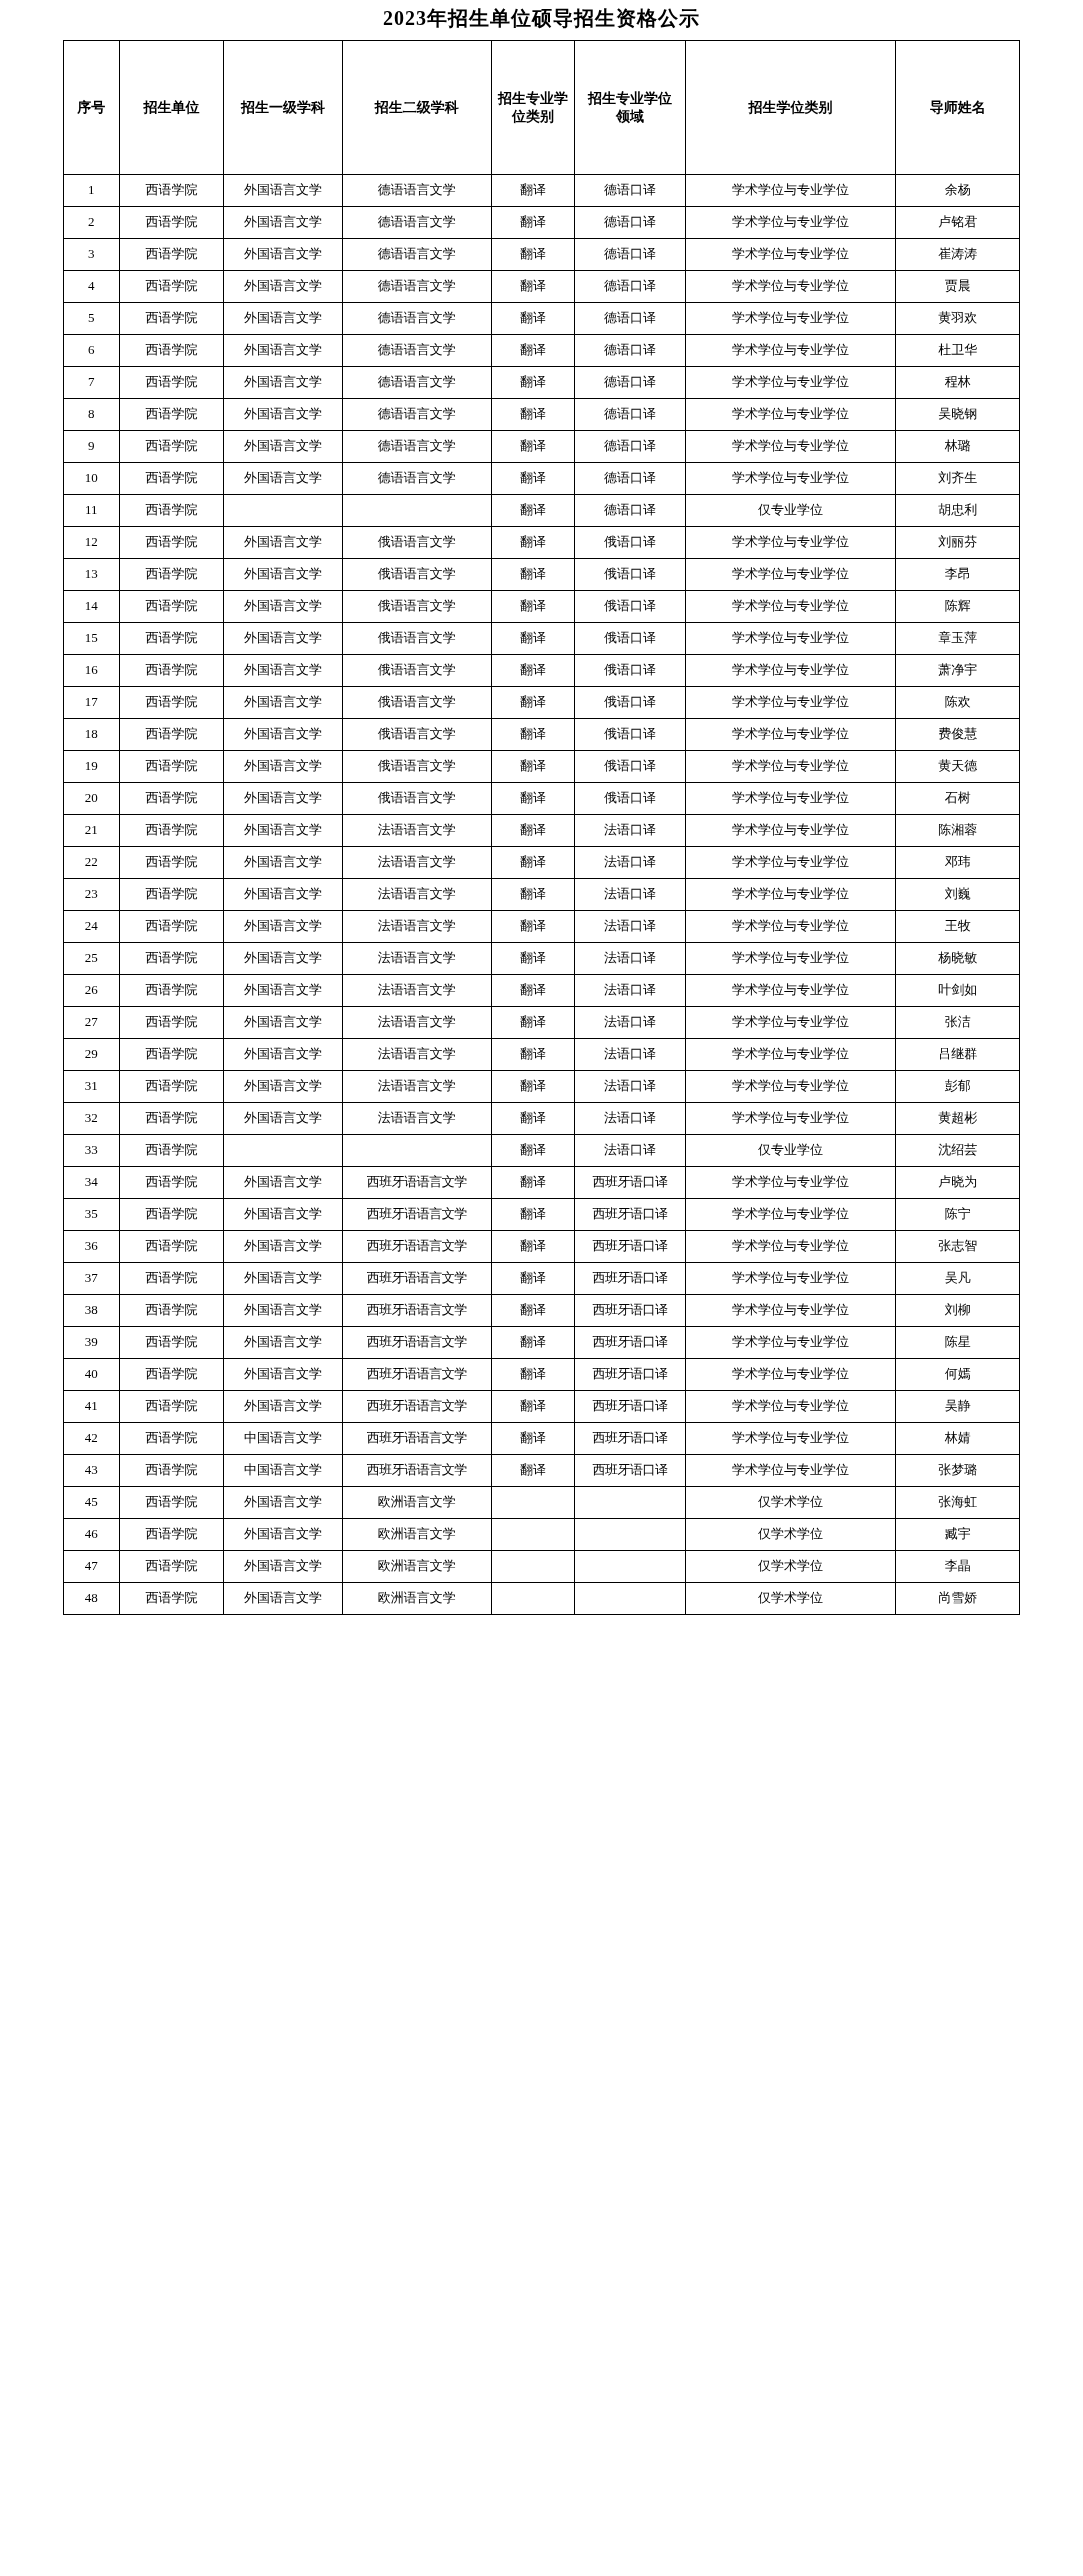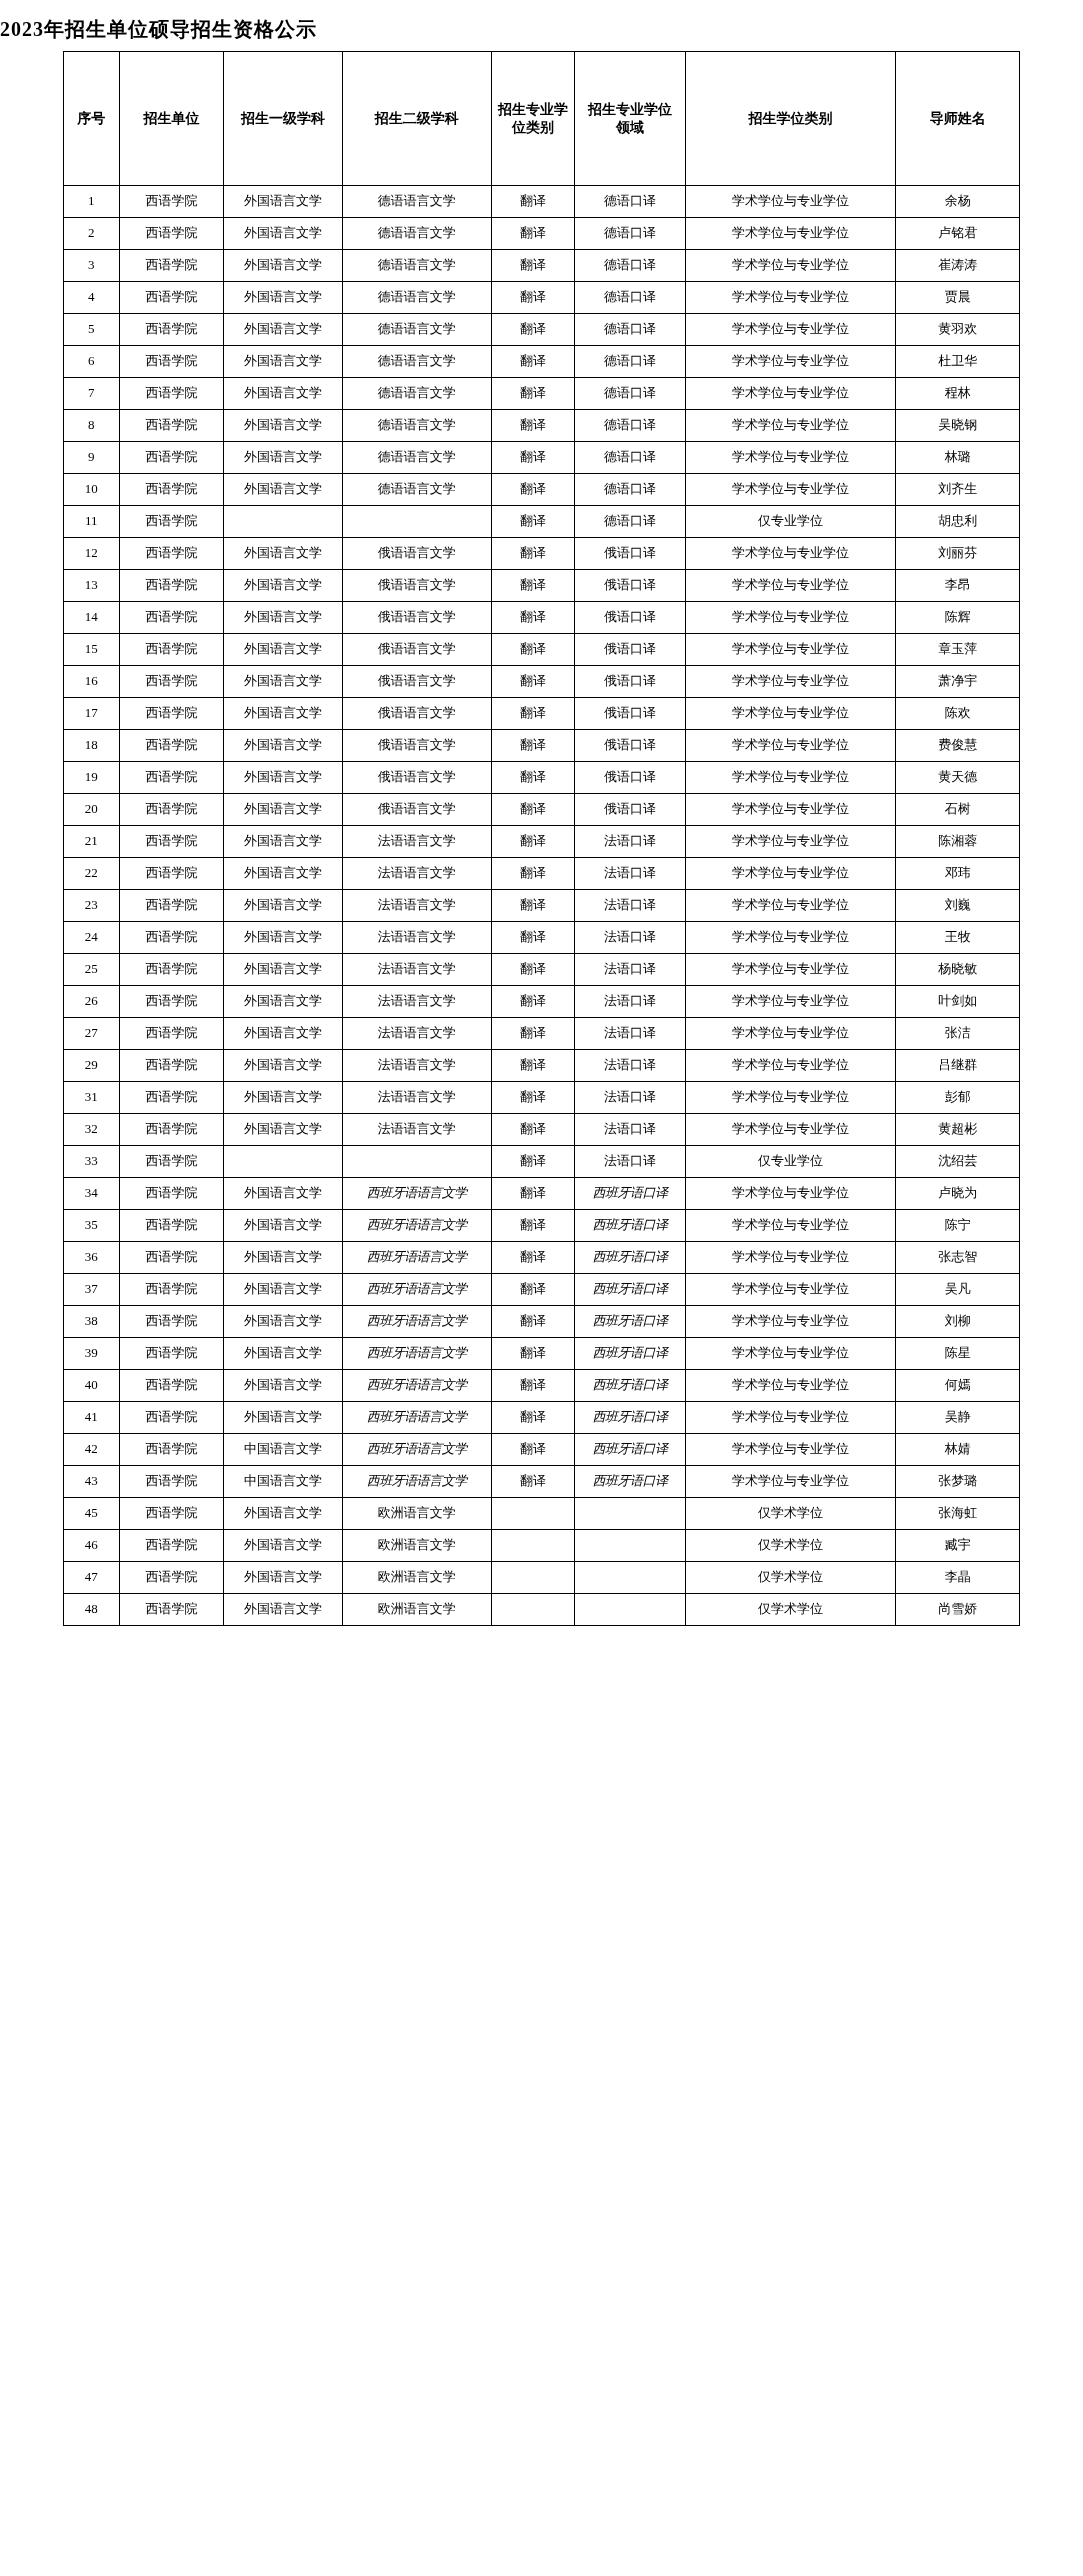--- a/index.html
+++ b/index.html
@@ -11,26 +11,26 @@
     width: 1083px;
     font-family: "Liberation Serif", "DejaVu Serif", serif;
     color: #000000;
   }
   .page {
     width: 1083px;
     box-sizing: border-box;
     padding: 0;
   }
   .doc-title {
+    text-align: center;
     font-size: 20px;
     font-weight: bold;
     letter-spacing: 1px;
     padding: 6px 0 10px 0;
     line-height: 1.2;
-    margin-top: 11px;
   }
   table.grid {
     border-collapse: collapse;
     width: 957px;
     margin: 0 auto;
     table-layout: fixed;
   }
   table.grid th, table.grid td {
     border: 1px solid #000000;
     text-align: center;
@@ -53,21 +53,21 @@
   }
   
   col.c0 { width: 50px; }
   col.c1 { width: 94px; }
   col.c2 { width: 106px; }
   col.c3 { width: 134px; }
   col.c4 { width: 75px; }
   col.c5 { width: 99px; }
   col.c6 { width: 189px; }
   col.c7 { width: 111px; }
-  .tight { letter-spacing: -0.5px; font-style: italic; }
+  .tight { letter-spacing: -0.5px; }
 </style>
 </head>
 <body>
 
 <div class="page">
 
   <div class="doc-title">2023年招生单位硕导招生资格公示</div>
 
   <table class="grid">
     <colgroup>

